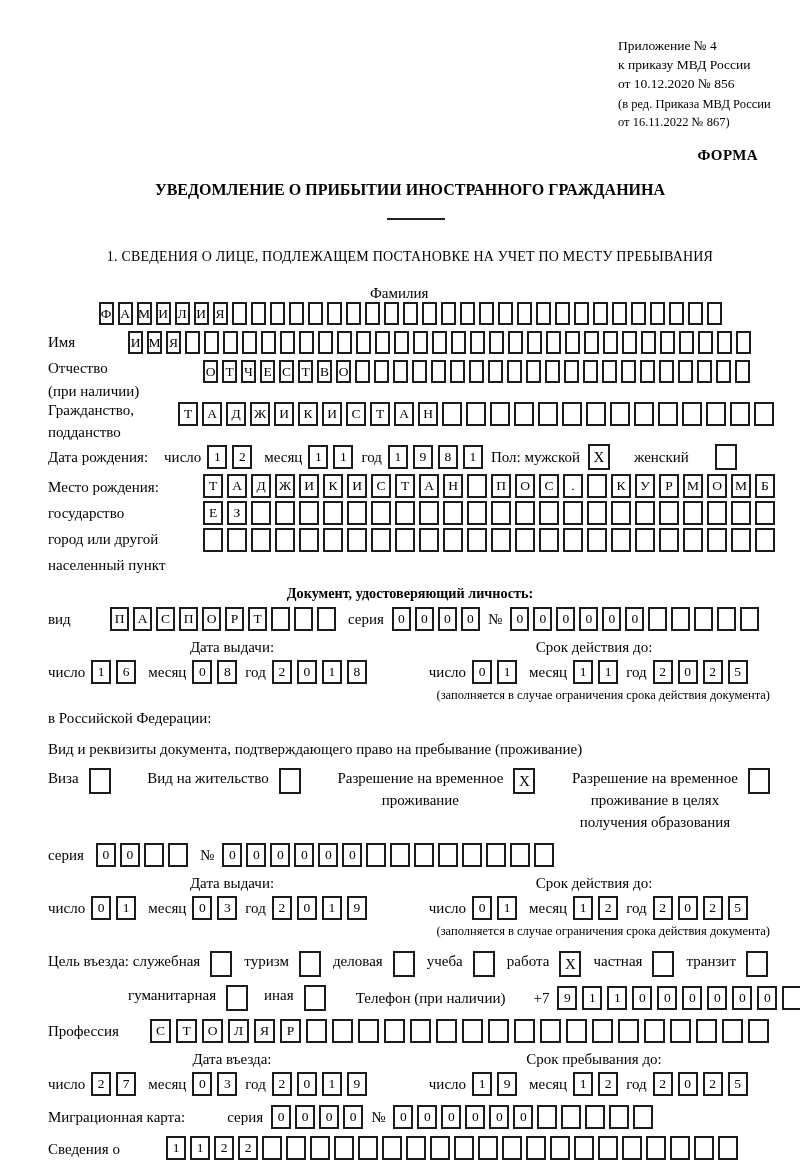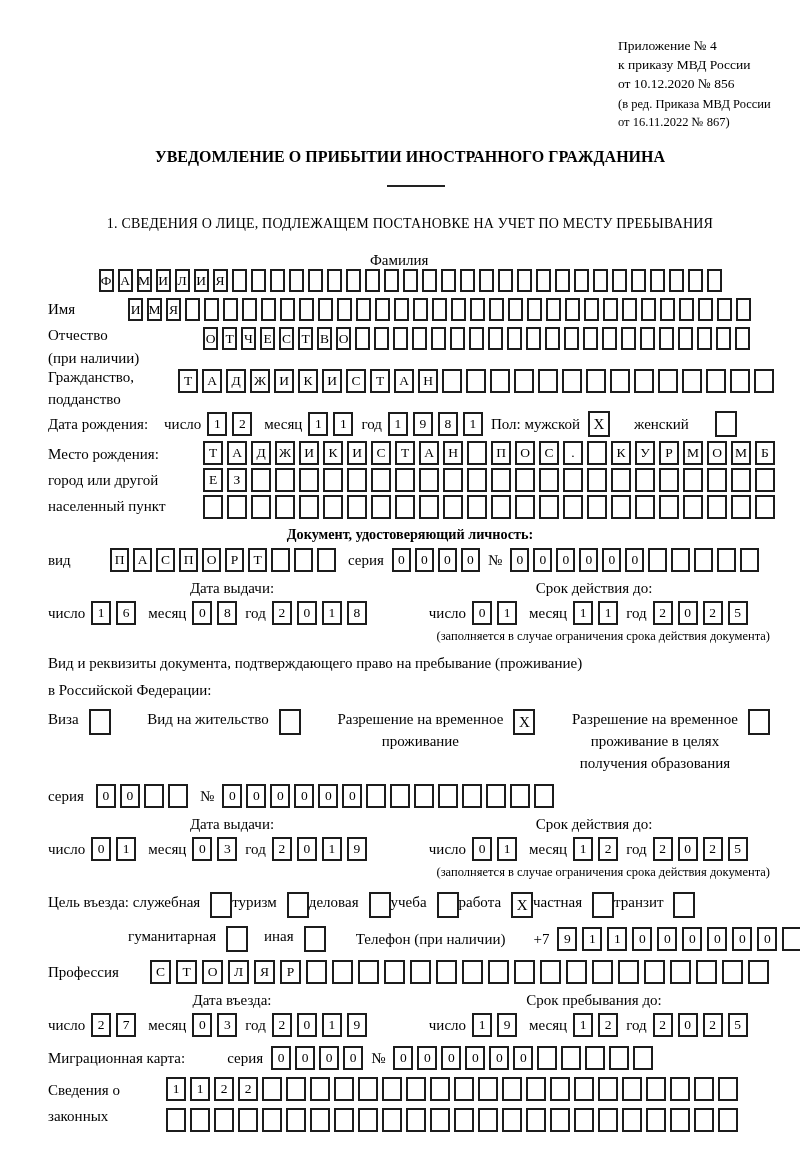--- a/index.html
+++ b/index.html
@@ -43,39 +43,40 @@
   .docheader{font-weight:bold;font-size:14.2px;text-align:center;margin-top:7px;}
   .twocol{display:flex;margin-top:8px;}
   .half-l{width:368px;flex:none;text-align:center;font-size:15px;}
   .half-r{flex:1;text-align:center;font-size:15px;}
   .daterow{display:flex;align-items:center;margin-top:4px;}
   .dgroup{display:inline-flex;align-items:center;gap:6px;}
   .note-r{font-size:12.5px;text-align:right;margin-top:4px;padding-right:2px;}
   .plain{font-size:15px;margin-top:8px;line-height:1.5;}
   .cbitem{display:inline-flex;align-items:flex-start;gap:10px;}
   .cblabel{font-size:15px;text-align:center;line-height:1.45;}
-  .purpose-row{display:flex;align-items:center;justify-content:flex-start;margin-top:12px;padding-right:4px;}
+  .purpose-row{display:flex;align-items:center;justify-content:space-between;margin-top:12px;padding-right:4px;}
   .purpose-row2{display:flex;align-items:center;margin-top:8px;margin-left:80px;}
   .gap8{width:8px;flex:none;}.gap12{width:12px;flex:none;}.gap16{width:16px;flex:none;}
 </style>
 </head>
 <body>
 
 <div class="page">
 
   <div class="top-note">
     <div>Приложение № 4</div>
     <div>к приказу МВД России</div>
     <div>от 10.12.2020 № 856</div>
     <div class="sub">
       <div>(в ред. Приказа МВД России</div>
       <div>от 16.11.2022 № 867)</div>
     </div>
   </div>
 
+  <div class="forma">ФОРМА</div>
 
   <div class="title">
     <div>УВЕДОМЛЕНИЕ О ПРИБЫТИИ ИНОСТРАННОГО ГРАЖДАНИНА</div>
     <div><span class="blank-line"></span></div>
   </div>
 
   <div class="section-heading">1. СВЕДЕНИЯ О ЛИЦЕ, ПОДЛЕЖАЩЕМ ПОСТАНОВКЕ НА УЧЕТ ПО МЕСТУ ПРЕБЫВАНИЯ</div>
 
   <div class="frow" style="margin-top:20px;flex-direction:column;">
     <span class="lbl w80">Фамилия</span>
@@ -261,20 +262,21 @@
     <span class="checkbox">X</span>
     <span style="width:24px;flex:none;"></span>
     <span class="lbl">женский</span>
     <span style="width:26px;flex:none;"></span>
     <span class="checkbox"></span>
   </div>
 
   <div class="frow top" style="margin-top:4px;">
     <span class="w155 lblcol">
       <div>Место рождения:</div>
+      <div>государство</div>
       <div>город или другой</div>
       <div>населенный пункт</div>
     </span>
     <span class="stack">
       <span class="cellrow">
           <span class="cell">Т</span>
           <span class="cell">А</span>
           <span class="cell">Д</span>
           <span class="cell">Ж</span>
           <span class="cell">И</span>
@@ -448,22 +450,22 @@
       <span class="cellrow cells-d">
           <span class="cell">2</span>
           <span class="cell">0</span>
           <span class="cell">2</span>
           <span class="cell">5</span>
         </span>
     </span>
   </div>
   <div class="note-r">(заполняется в случае ограничения срока действия документа)</div>
 
+  <div class="plain" style="margin-top:4px;">в Российской Федерации:</div>
   <div class="plain">Вид и реквизиты документа, подтверждающего право на пребывание (проживание)</div>
-  <div class="plain" style="margin-top:4px;">в Российской Федерации:</div>
 
   <div class="frow top" style="margin-top:8px;justify-content:space-between;padding-right:2px;gap:22px;">
     <span class="cbitem">
       <span class="cblabel">Виза</span>
       <span class="checkbox"></span>
     </span>
     <span class="cbitem">
       <span class="cblabel">Вид на жительство</span>
       <span class="checkbox"></span>
     </span>

